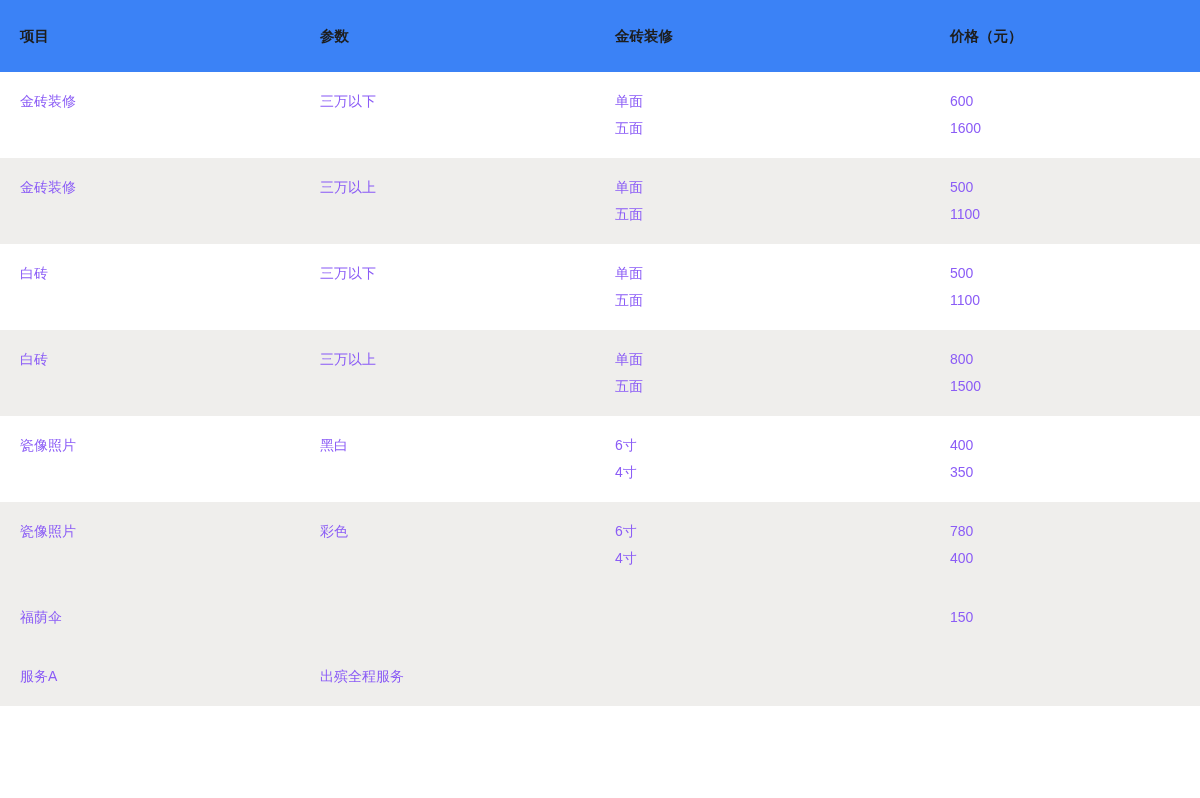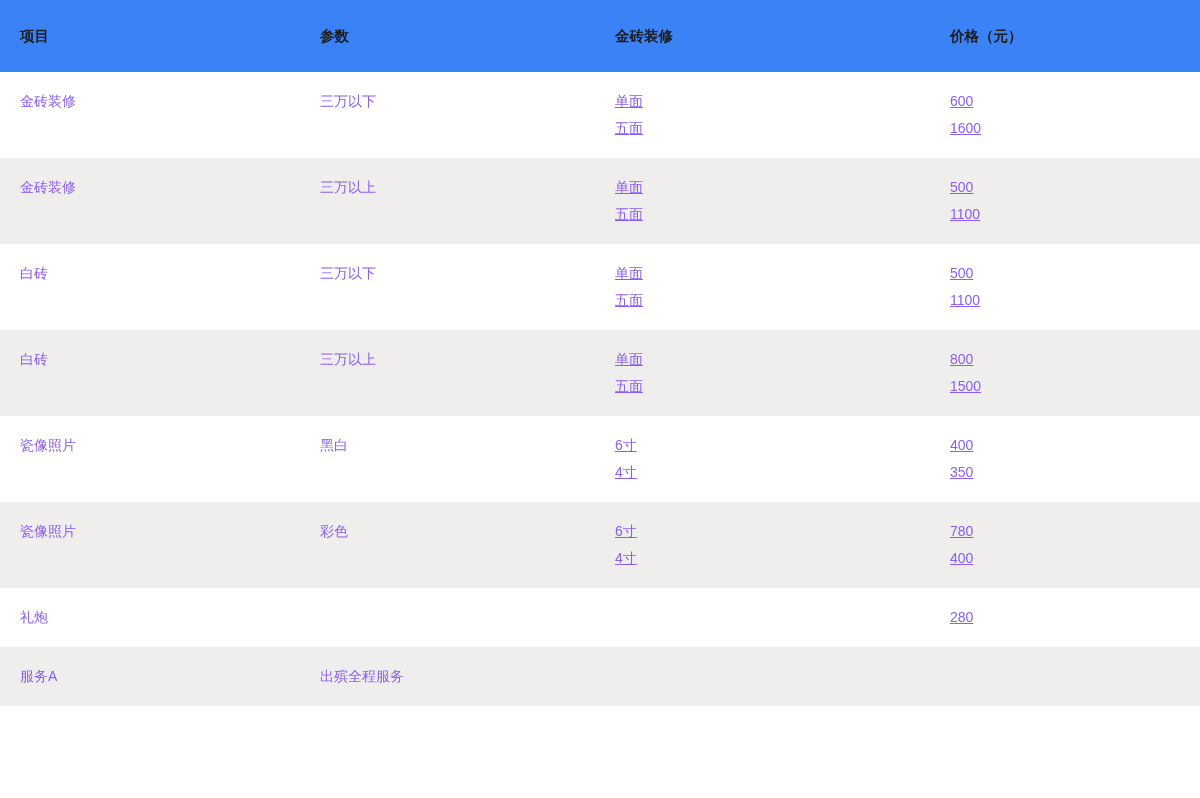--- a/index.html
+++ b/index.html
@@ -42,21 +42,20 @@
   }
   table.price-table tbody tr.row-even {
     background: #efeeec;
   }
   col.c-item { width: 300px; }
   col.c-param { width: 295px; }
   col.c-spec { width: 335px; }
   col.c-price { width: 270px; }
   .cell-lines span {
     display: block;
-    text-decoration: underline;
   }
 </style>
 </head>
 <body>
 
 <table class="price-table">
   <colgroup>
     <col class="c-item">
     <col class="c-param">
     <col class="c-spec">
@@ -136,26 +135,26 @@
         <td>彩色</td>
         <td class="cell-lines">
           <span>6寸</span>
           <span>4寸</span>
         </td>
         <td class="cell-lines">
           <span>780</span>
           <span>400</span>
         </td>
       </tr>
-      <tr class="row-odd">
-        <td>礼炮</td>
+      <tr class="row-even">
+        <td>福荫伞</td>
         <td></td>
         <td class="cell-lines"></td>
         <td class="cell-lines">
-          <span>280</span>
+          <span>150</span>
         </td>
       </tr>
       <tr class="row-even">
         <td>服务A</td>
         <td>出殡全程服务</td>
         <td class="cell-lines"></td>
         <td class="cell-lines"></td>
       </tr>
     </tbody>
 </table>

